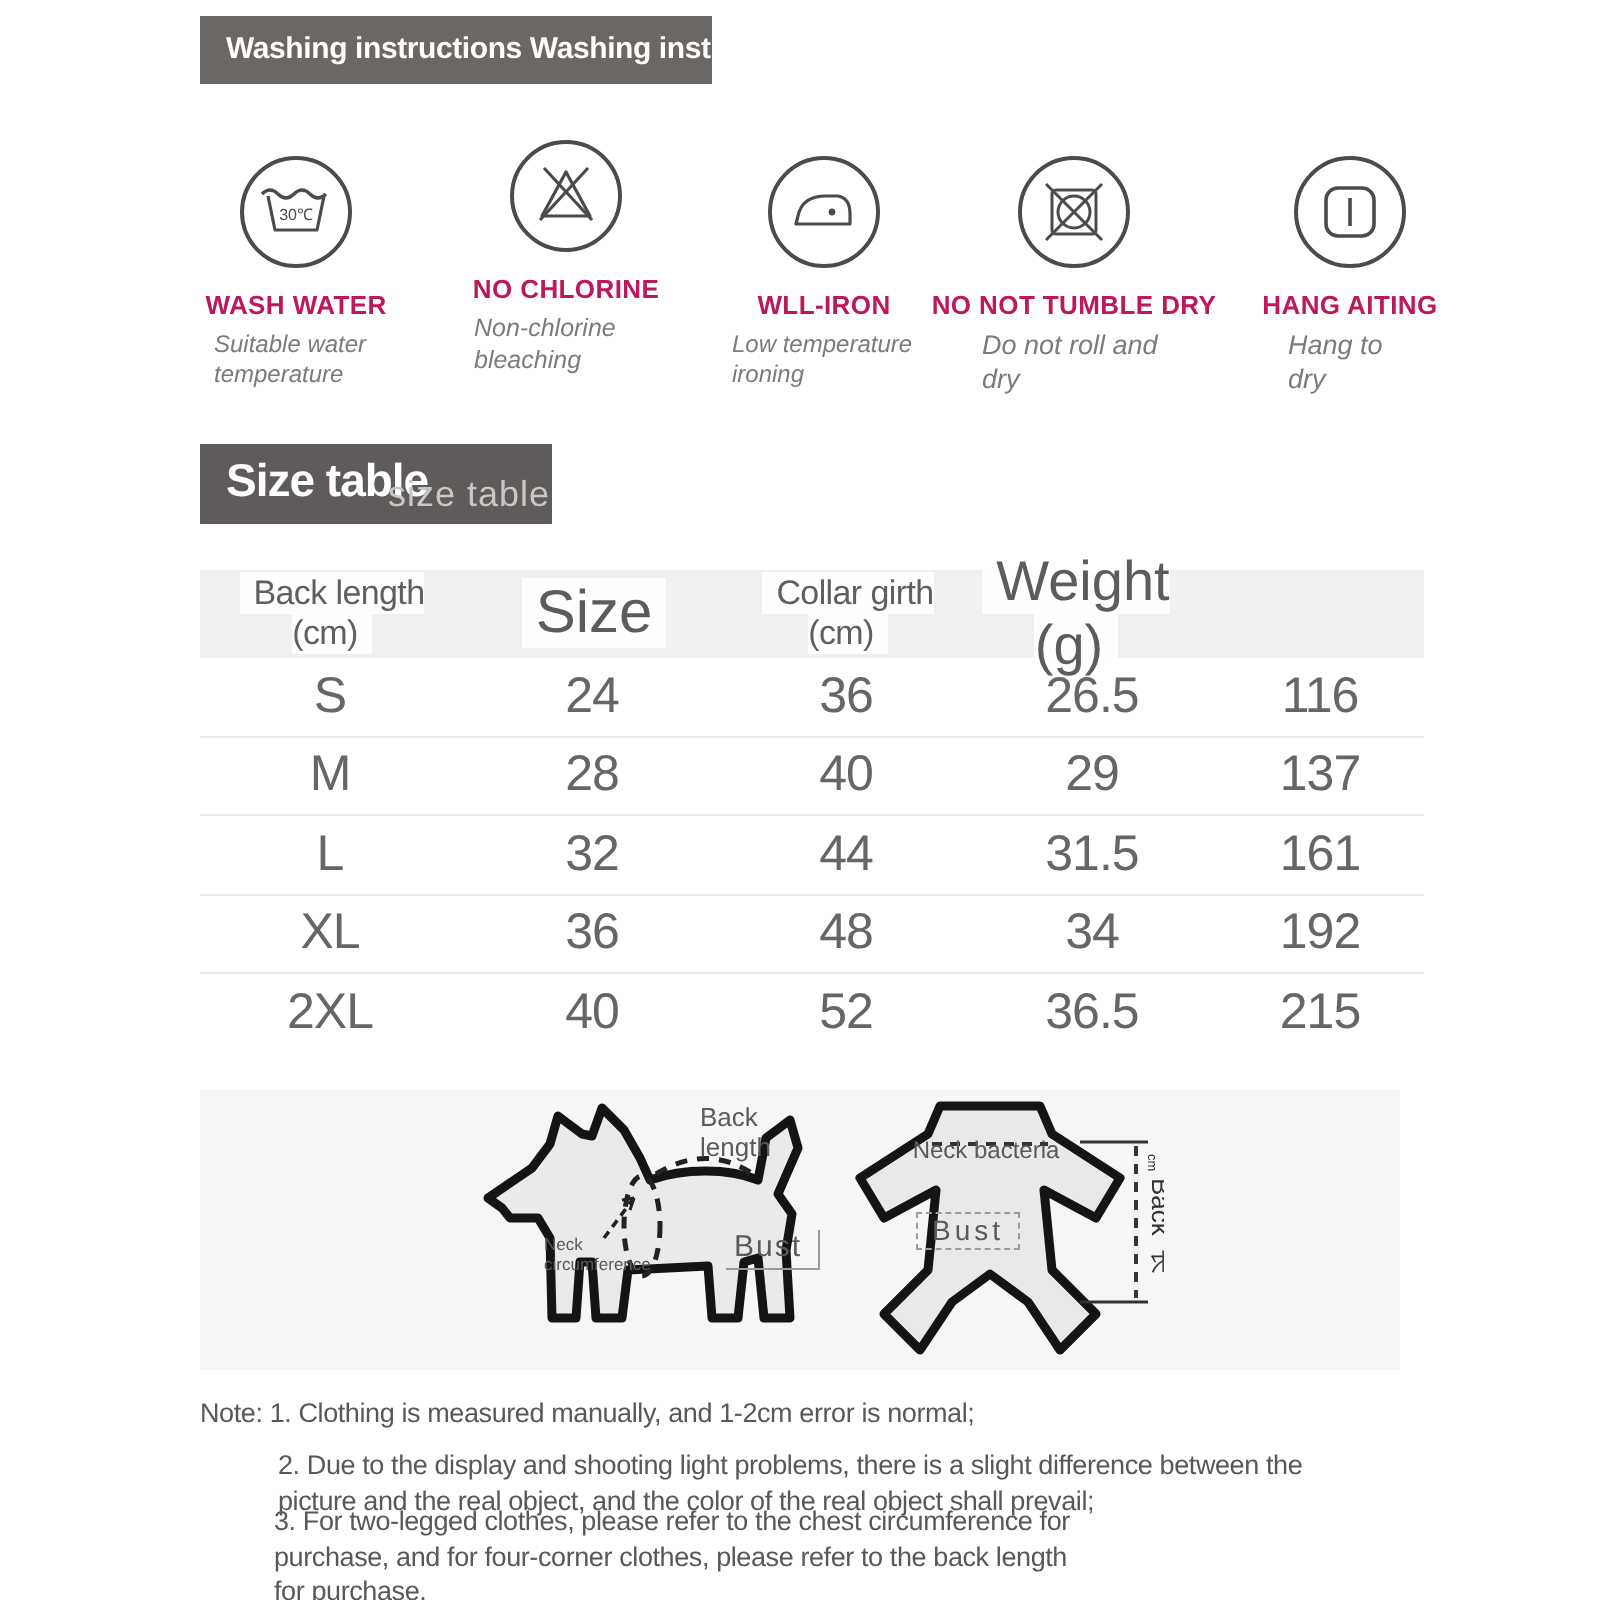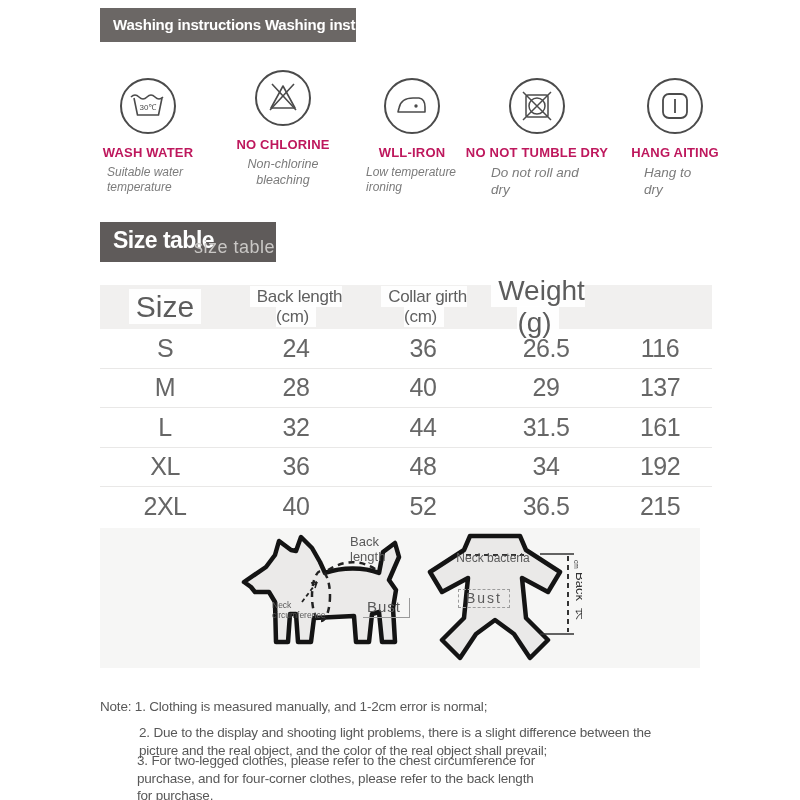--- a/index.html
+++ b/index.html
@@ -39,21 +39,21 @@
   .wash-item svg.badge { display:block; margin:0 auto; }
   .wash-label {
     margin-top:9px; font-size:13px; font-weight:bold;
     color:#be185d; letter-spacing:0.2px; white-space:nowrap;
   }
   .wash-desc {
     display:inline-block; margin-top:5px; text-align:left;
     color:#7b7b7b; line-height:1.25;font-style:italic;
   }
   .desc-0 { width:82px; font-size:12px; }
-  .desc-1 { width:92px; font-size:12.5px;text-align:center; }
+  .desc-1 { width:92px; font-size:12.5px; }
   .desc-2 { width:92px; font-size:12px; }
   .desc-3 { width:92px; font-size:13.5px; }
   .desc-4 { width:62px; font-size:13.5px; }
 
   
   .size-table { left:100px; top:285px; width:612px; }
   .thead {
     display:flex; height:44px; background:#f1f0ef;
     align-items:center; overflow:visible;
   }
@@ -68,21 +68,21 @@
   .th-weight span { font-size:28px; color:#5c5c5c; }
   .trow {
     display:flex; height:39.5px; align-items:center;
     border-bottom:1px solid #e9e8e7;
   }
   .trow:last-child { border-bottom:none; }
   .td { font-size:25px; color:#666; letter-spacing:-0.5px; }
 
   
   .diagram-box {
-    left:100px; top:528px; width:600px; height:140px;
+    left:100px; top:545px; width:600px; height:140px;
     background:#f6f6f5;
   }
   .diagram-box .lbl { position:absolute; color:#5a5a5a; }
   .lbl-backlength { left:250px; top:7px; width:62px; font-size:13px; line-height:1.15; color:#6b6b6b; }
   .lbl-dog-bust {
     left:263px; top:70px; font-size:15px; color:#8f8f8f; letter-spacing:1px;
     padding:0 8px 2px 4px; border-bottom:1.5px solid #9a9a9a; border-right:1.5px solid #9a9a9a;
   }
   .lbl-neck { left:172px; top:72px; width:58px; font-size:8.5px; line-height:1.2; color:#4c4c4c; }
   .lbl-garm-neck { left:352px; top:23px; width:82px; font-size:12px; line-height:1.3; text-align:center; color:#4c4c4c; }
@@ -154,22 +154,22 @@
   <div class="wash-desc desc-4">Hang to dry</div>
 </div>
 
 <div class="abs banner-size">
   <span class="primary">Size table</span>
   <span class="secondary">size table</span>
 </div>
 
 <div class="abs size-table">
   <div class="thead">
+    <div class="th th-mid c1"><span>Back length (cm)</span></div>
     <div class="th th-size c0"><span>Size</span></div>
-    <div class="th th-mid c1"><span>Back length (cm)</span></div>
     <div class="th th-mid c3"><span>Collar girth (cm)</span></div>
     <div class="th th-weight c4"><span>Weight (g)</span></div>
   </div>
 
   <div class="trow">
     <div class="td c0">S</div>
     <div class="td c1">24</div>
     <div class="td c2">36</div>
     <div class="td c3">26.5</div>
     <div class="td c4">116</div>

